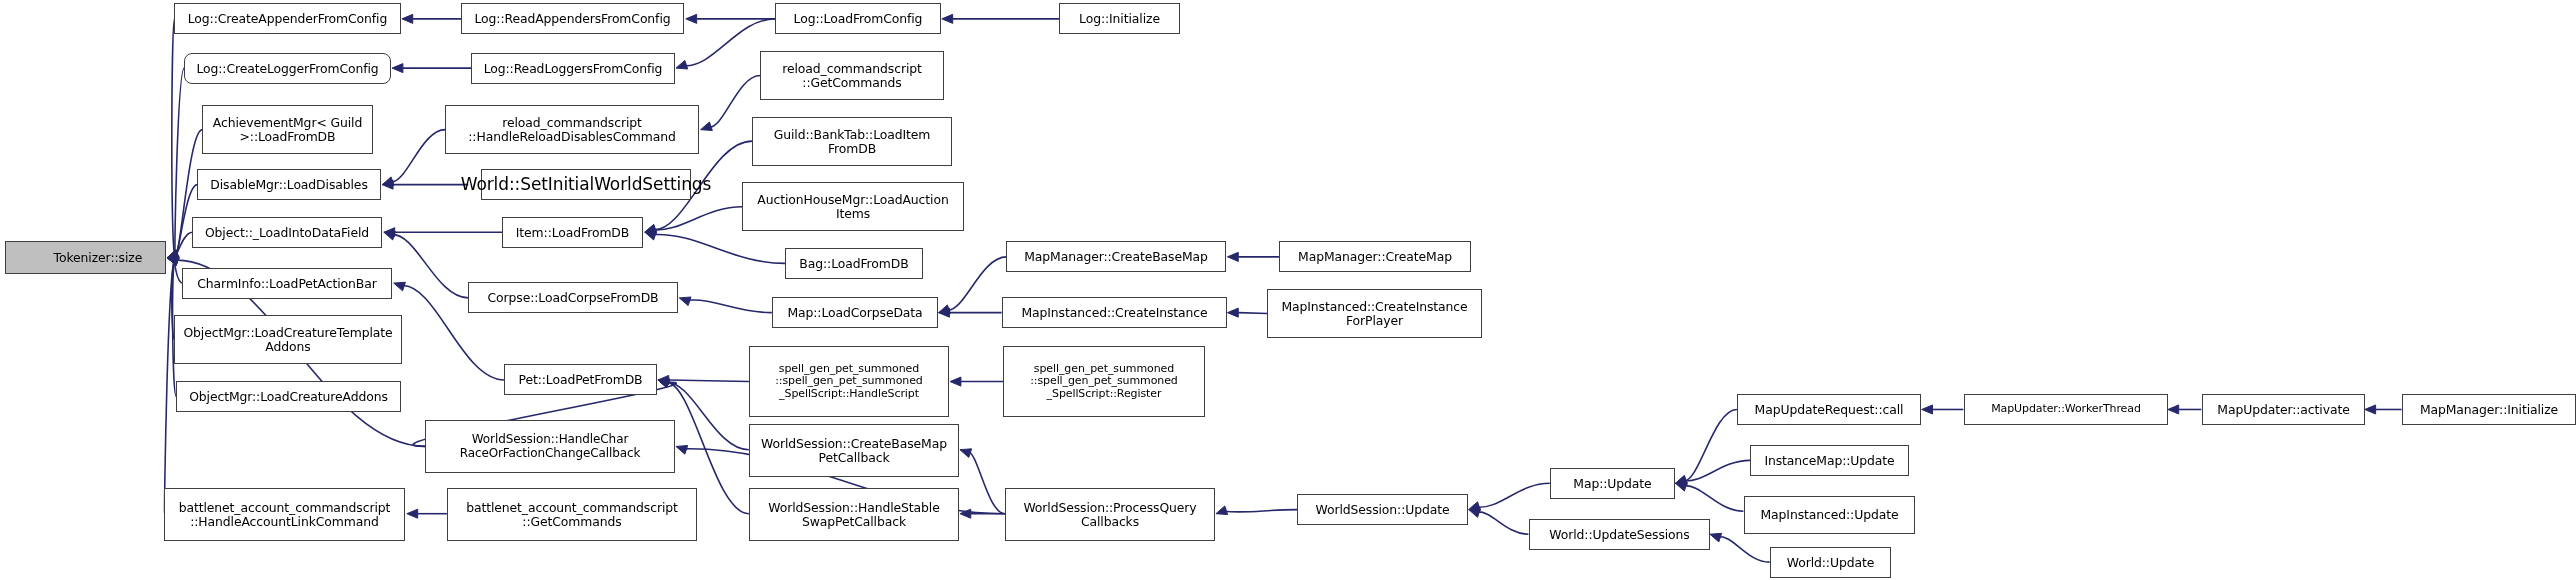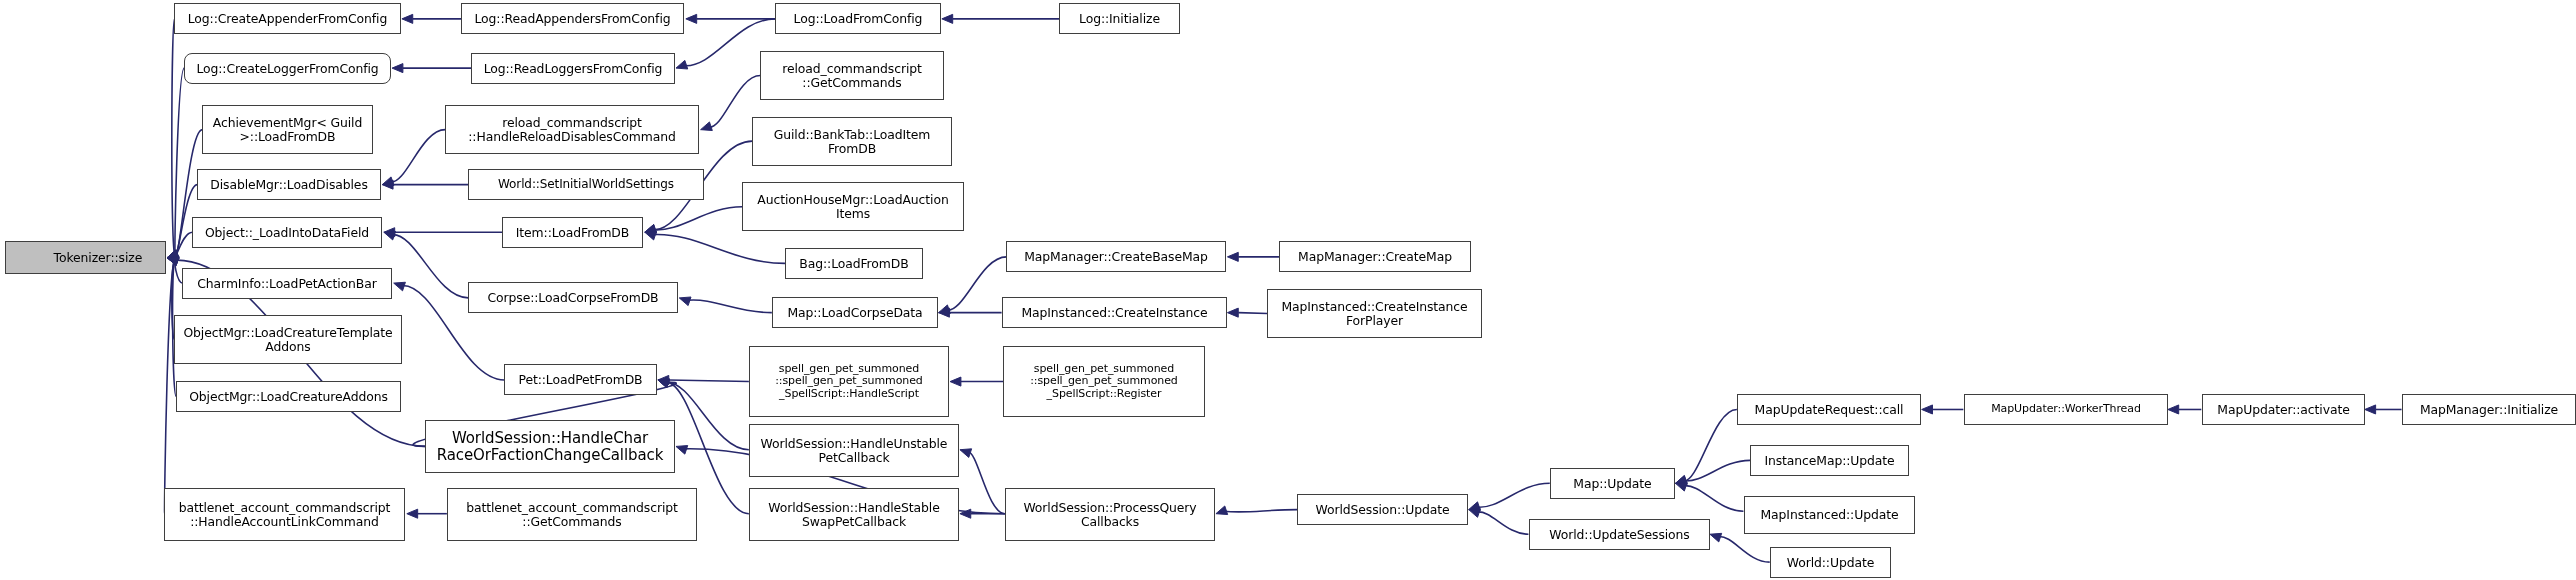--- a/index.html
+++ b/index.html
@@ -233,47 +233,47 @@
       <div class="node" style="left: 174px; top: 3.3px; width: 227px; height: 31px; font-size: 12.4px;">Log::CreateAppenderFromConfig</div>
       <div class="node" style="left: 184px; top: 53px; width: 207px; height: 31px; font-size: 12.4px; border-radius: 8px;">Log::CreateLoggerFromConfig</div>
       <div class="node" style="left: 202px; top: 105px; width: 171px; height: 49px; font-size: 12.4px;">AchievementMgr&lt; Guild
 &gt;::LoadFromDB</div>
       <div class="node" style="left: 197px; top: 169px; width: 184px; height: 31px; font-size: 12.4px;">DisableMgr::LoadDisables</div>
       <div class="node" style="left: 192px; top: 217px; width: 190px; height: 31px; font-size: 12.4px;">Object::_LoadIntoDataField</div>
       <div class="node" style="left: 182px; top: 268px; width: 210px; height: 31px; font-size: 12.4px;">CharmInfo::LoadPetActionBar</div>
       <div class="node" style="left: 174px; top: 315px; width: 228px; height: 49px; font-size: 12.4px;">ObjectMgr::LoadCreatureTemplate
 Addons</div>
       <div class="node" style="left: 176px; top: 381px; width: 225px; height: 31px; font-size: 12.4px;">ObjectMgr::LoadCreatureAddons</div>
-      <div class="node" style="left: 425px; top: 420px; width: 250px; height: 53px; font-size: 15px;">WorldSession::HandleChar
+      <div class="node" style="left: 425px; top: 420px; width: 250px; height: 53px; font-size: 12px;">WorldSession::HandleChar
 RaceOrFactionChangeCallback</div>
       <div class="node" style="left: 164px; top: 488px; width: 241px; height: 53px; font-size: 12.4px;">battlenet_account_commandscript
 ::HandleAccountLinkCommand</div>
       <div class="node" style="left: 461px; top: 3.3px; width: 223px; height: 31px; font-size: 12.4px;">Log::ReadAppendersFromConfig</div>
       <div class="node" style="left: 471px; top: 53px; width: 204px; height: 31px; font-size: 12.4px;">Log::ReadLoggersFromConfig</div>
       <div class="node" style="left: 445px; top: 105px; width: 254px; height: 49px; font-size: 12.4px;">reload_commandscript
 ::HandleReloadDisablesCommand</div>
-      <div class="node" style="left: 468px; top: 169px; width: 236px; height: 31px; font-size: 12px;">World::SetInitialWorldSettings</div>
+      <div class="node" style="left: 481px; top: 169px; width: 210px; height: 31px; font-size: 17px;">World::SetInitialWorldSettings</div>
       <div class="node" style="left: 502px; top: 217px; width: 141px; height: 31px; font-size: 12.4px;">Item::LoadFromDB</div>
       <div class="node" style="left: 468px; top: 282px; width: 210px; height: 31px; font-size: 12.4px;">Corpse::LoadCorpseFromDB</div>
       <div class="node" style="left: 504px; top: 364px; width: 153px; height: 31px; font-size: 12.4px;">Pet::LoadPetFromDB</div>
       <div class="node" style="left: 447px; top: 488px; width: 250px; height: 53px; font-size: 12.4px;">battlenet_account_commandscript
 ::GetCommands</div>
       <div class="node" style="left: 775px; top: 3.3px; width: 166px; height: 31px; font-size: 12.4px;">Log::LoadFromConfig</div>
       <div class="node" style="left: 760px; top: 51px; width: 184px; height: 49px; font-size: 12.4px;">reload_commandscript
 ::GetCommands</div>
       <div class="node" style="left: 752px; top: 117px; width: 200px; height: 49px; font-size: 12.4px;">Guild::BankTab::LoadItem
 FromDB</div>
       <div class="node" style="left: 742px; top: 182px; width: 222px; height: 49px; font-size: 12.4px;">AuctionHouseMgr::LoadAuction
 Items</div>
       <div class="node" style="left: 785px; top: 248px; width: 138px; height: 31px; font-size: 12.4px;">Bag::LoadFromDB</div>
       <div class="node" style="left: 772px; top: 297px; width: 166px; height: 31px; font-size: 12.4px;">Map::LoadCorpseData</div>
       <div class="node small" style="left: 749px; top: 346px; width: 200px; height: 71px; font-size: 11px;">spell_gen_pet_summoned
 ::spell_gen_pet_summoned
 _SpellScript::HandleScript</div>
-      <div class="node" style="left: 749px; top: 424px; width: 210px; height: 53px; font-size: 12.4px;">WorldSession::HandleUnstable
+      <div class="node" style="left: 749px; top: 424px; width: 210px; height: 53px; font-size: 12.4px;">WorldSession::CreateBaseMap
 PetCallback</div>
       <div class="node" style="left: 749px; top: 488px; width: 210px; height: 53px; font-size: 12.4px;">WorldSession::HandleStable
 SwapPetCallback</div>
       <div class="node" style="left: 1059px; top: 3.3px; width: 121px; height: 31px; font-size: 12.4px;">Log::Initialize</div>
       <div class="node" style="left: 1006px; top: 241px; width: 220px; height: 31px; font-size: 12.4px;">MapManager::CreateBaseMap</div>
       <div class="node" style="left: 1002px; top: 297px; width: 225px; height: 31px; font-size: 12.4px;">MapInstanced::CreateInstance</div>
       <div class="node small" style="left: 1003px; top: 346px; width: 202px; height: 71px; font-size: 11px;">spell_gen_pet_summoned
 ::spell_gen_pet_summoned
 _SpellScript::Register</div>
       <div class="node" style="left: 1005px; top: 488px; width: 210px; height: 53px; font-size: 12.4px;">WorldSession::ProcessQuery

